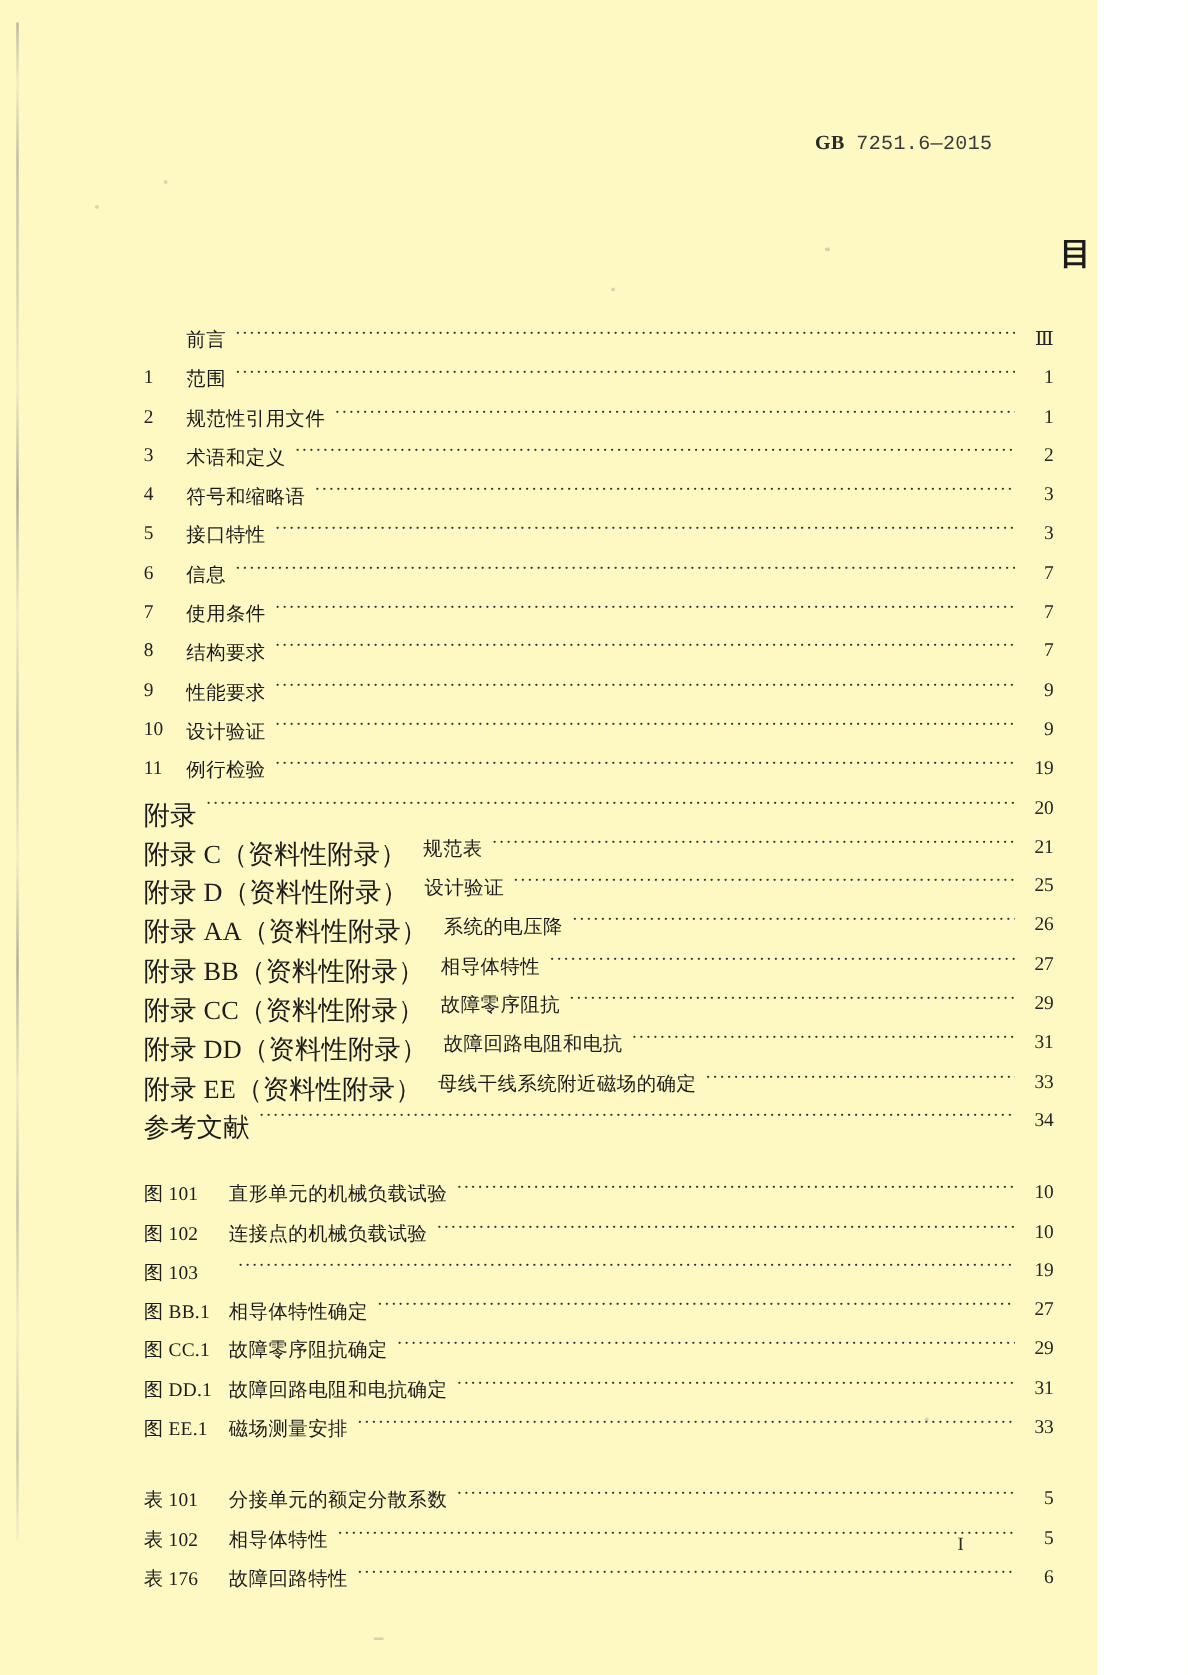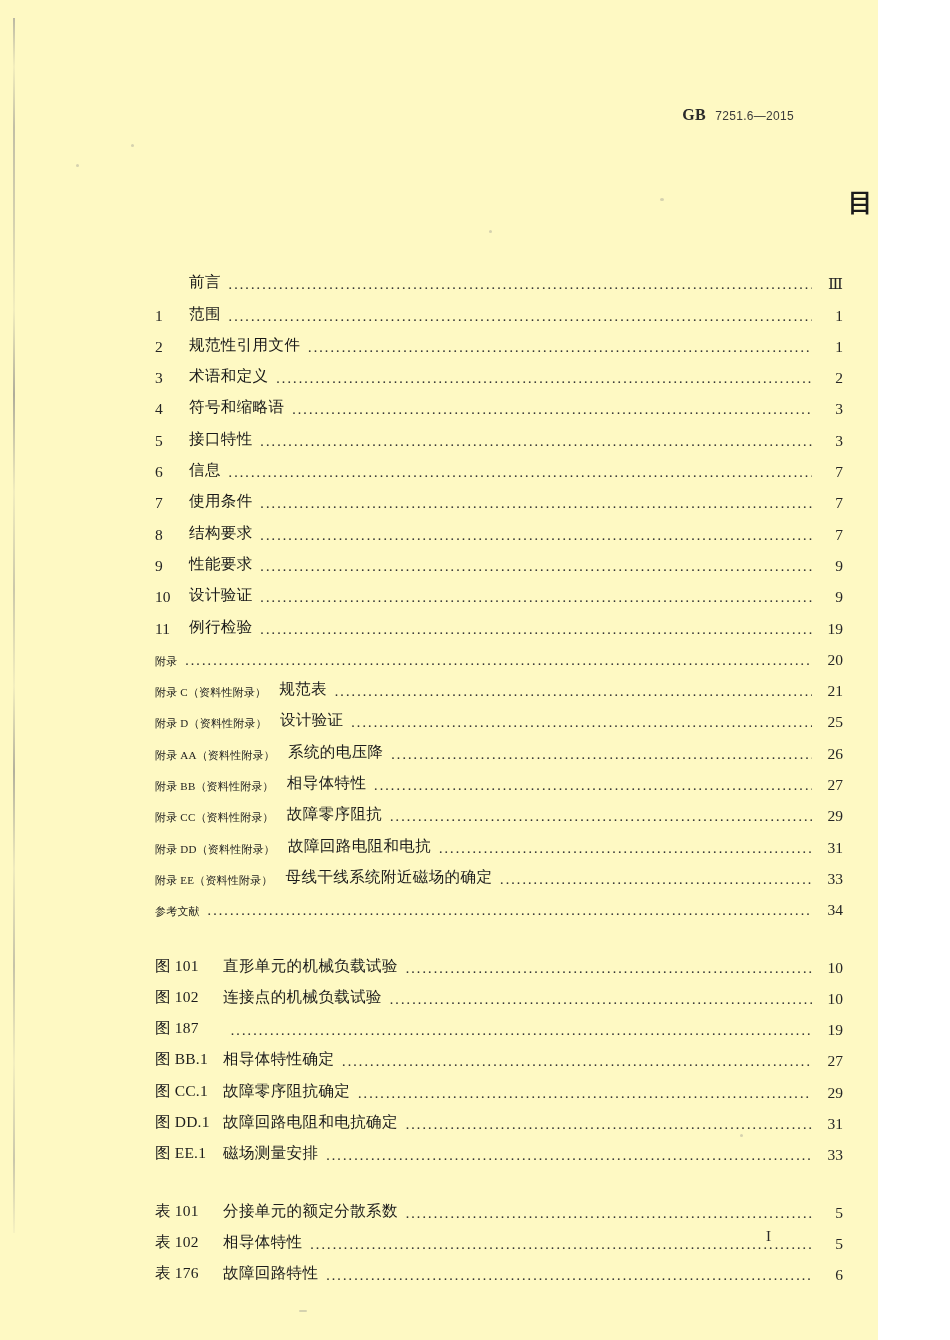--- a/index.html
+++ b/index.html
@@ -57,22 +57,22 @@
     gap: 9px;
   }
   .header-gb {
     font-family: "Liberation Serif", "DejaVu Serif", serif;
     font-weight: 700;
     font-size: 16px;
     letter-spacing: 0.5px;
     color: #2a2a2a;
   }
   .header-num {
-    font-family: Liberation Sans, sans-serif;
-    font-size: 12px;
+    font-family: Liberation Mono, monospace;
+    font-size: 16px;
     letter-spacing: 0.3px;
     color: #3a3a3a;
   }
 
   
   .doc-title {
     position: absolute;
     top: 186px;
     left: 0;
     width: 950px;
@@ -86,26 +86,25 @@
 
   
   .toc {
     position: absolute;
     top: 262px;
     left: 115px;
     width: 728px;
   }
   .toc-row {
     display: flex;
-    align-items: flex-end;
+    align-items: flex-start;
     height: 31.3px;
     font-size: 15.5px;
     color: #1c1c1c;
     white-space: nowrap;
-    margin-left: 40px;
   }
 
   .num {
     flex: 0 0 auto;
     width: 34px;
     font-family: "Liberation Serif", "DejaVu Serif", serif;
     font-size: 15.5px;
     color: #242424;
   }
   .num.wide { width: 34px; }
@@ -143,21 +142,21 @@
     width: 26px;
     text-align: right;
     font-family: "Liberation Serif", "DejaVu Serif", serif;
     font-size: 15.5px;
     color: #262626;
   }
 
   
   .appx-prefix {
     flex: 0 0 auto;
-    font-size: 11px;
+    font-size: 21px;
     letter-spacing: 0.2px;
   }
   .appx-title {
     flex: 0 0 auto;
     margin-left: 13px;
     font-size: 15.5px;
     letter-spacing: 0.4px;
   }
 
   
@@ -346,21 +345,21 @@
         <span class="leader"></span>
         <span class="pageno">10</span>
       </div>
       <div class="toc-row">
         <span class="fig-num">图 102</span>
         <span class="fig-title">连接点的机械负载试验</span>
         <span class="leader"></span>
         <span class="pageno">10</span>
       </div>
       <div class="toc-row">
-        <span class="fig-num">图 187</span>
+        <span class="fig-num">图 103</span>
         <span class="leader"></span>
         <span class="pageno">19</span>
       </div>
       <div class="toc-row">
         <span class="fig-num">图 BB.1</span>
         <span class="fig-title">相导体特性确定</span>
         <span class="leader"></span>
         <span class="pageno">27</span>
       </div>
       <div class="toc-row">

